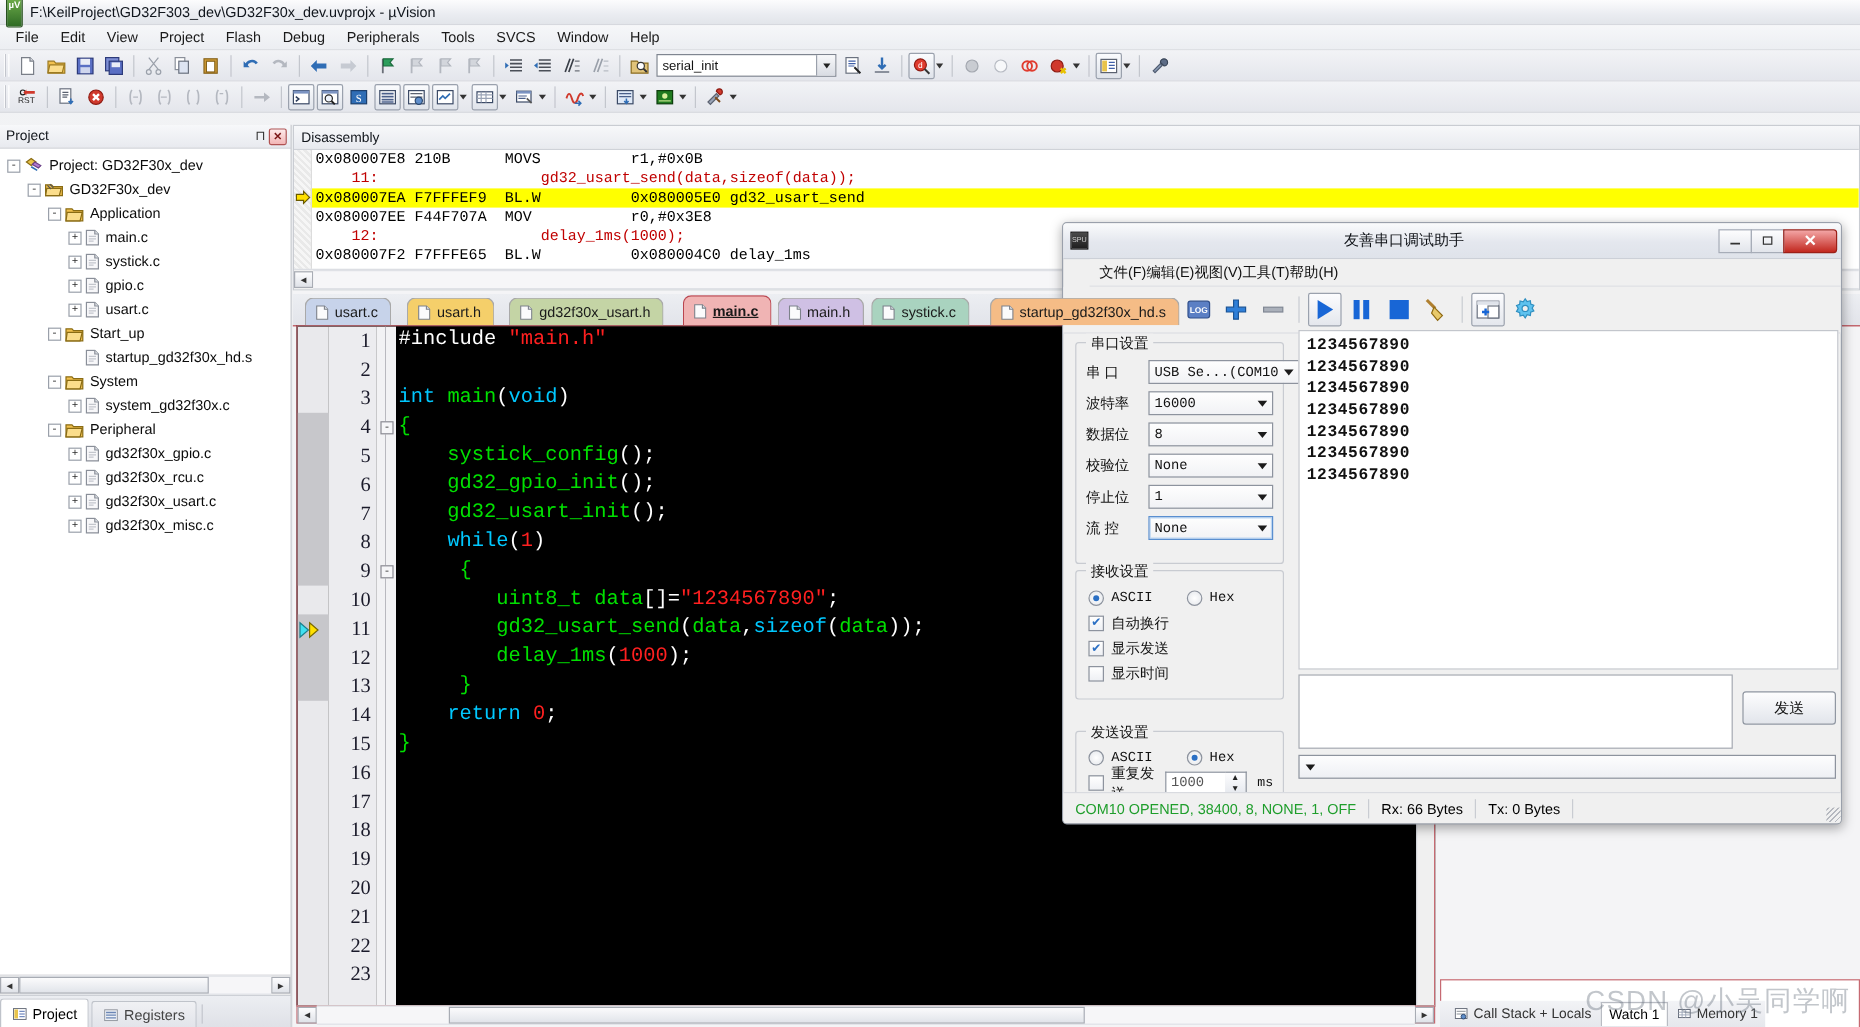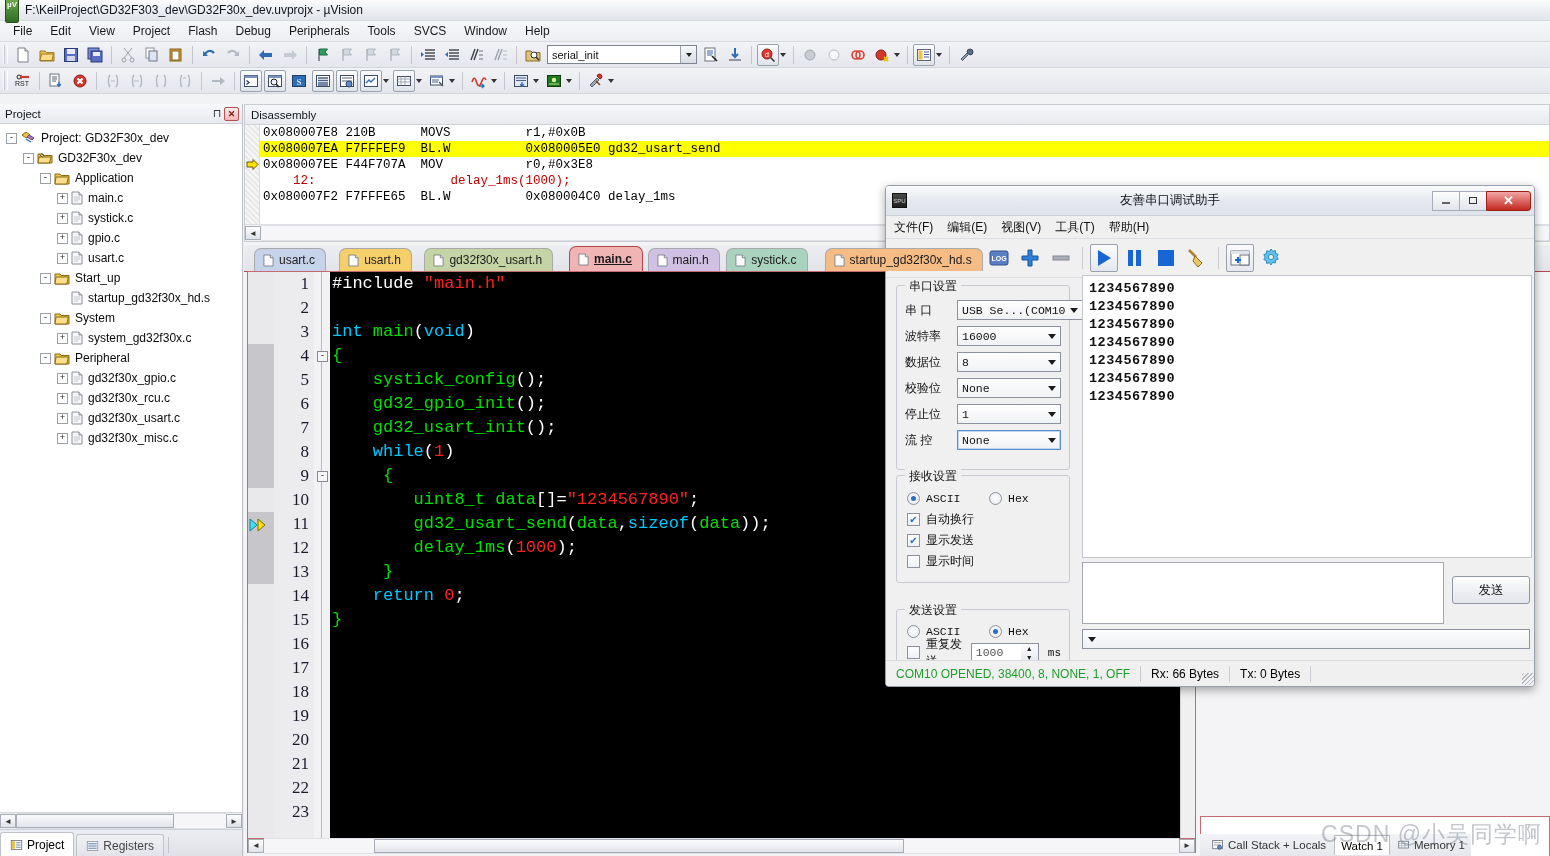--- a/index.html
+++ b/index.html
@@ -164,22 +164,22 @@
   .s-title{height:29px;background:linear-gradient(#fafbfc,#e4e7ee 55%,#dfe3ea);
     display:flex;align-items:center;padding-left:6px;gap:7px;border-bottom:1px solid #ccd0d7;}
   .s-ico{width:15px;height:15px;background:linear-gradient(#4a4a4a,#1e1e1e);border:1px solid #111;
     color:#cfcfcf;font-size:6px;line-height:15px;text-align:center;box-sizing:border-box;}
   .s-title .tx{font-size:12.5px;color:#0e1116;flex:1;text-align:center;}
   .wbtns{display:flex;align-items:center;height:22px;margin-right:3px;}
   .wbtn{width:28px;height:20px;border:1px solid #a7adb8;background:linear-gradient(#fdfdfe,#e2e5eb);
     display:flex;align-items:center;justify-content:center;box-sizing:border-box;margin-left:-1px;}
   .wbtn.cls{width:45px;background:linear-gradient(#f3a6a6,#c2281f);border-color:#9c2018;color:#fff;
     font-size:13px;font-weight:bold;border-radius:0 3px 3px 0;}
-  .s-menu{height:22px;display:flex;align-items:center;padding-left:8px;gap:14px;
-    background:#f0f0f0;border-bottom:1px solid #dcdee3;font-size:12px;color:#111;}
+  .s-menu{height:22px;display:flex;align-items:center;padding-left:8px;
+    background:#f0f0f0;border-bottom:1px solid #dcdee3;font-size:12px;color:#111;margin-left:22px;}
   .s-tools{height:38px;display:flex;align-items:center;padding-left:6px;gap:3px;
     background:#f0f0f0;border-bottom:1px solid #dcdee3;}
   .stbtn{width:28px;height:28px;display:flex;align-items:center;justify-content:center;
     border:1px solid transparent;border-radius:2px;box-sizing:border-box;}
   .stbtn.framed{border-color:#9aa1ad;background:linear-gradient(#fcfcfe,#e4e7ed);}
   .stsep{width:1px;height:22px;background:#c9ccd2;margin:0 4px;}
   .s-main{position:absolute;left:0;top:91px;width:650px;height:382px;}
 
   .grp{position:absolute;border:1px solid #c8cbd1;border-radius:3px;background:transparent;}
   .grp>legend, .grp .glbl{position:absolute;top:-8px;left:8px;background:#f0f0f0;padding:0 4px;font-size:12px;color:#111;}
@@ -815,20 +815,21 @@
 
     <div class="editarea">
 
       <div class="disasm">
         <div class="disasm-hdr">
           <span>Disassembly</span>
         </div>
         <div class="disasm-body" id="disasm-body">
           <div class="dgutter"></div>
         <div class="dline"><span>0x080007E8 210B      MOVS          r1,#0x0B</span></div>
+            <div class="dline"><span class="src">    11:                  gd32_usart_send(data,sizeof(data));</span></div>
             <div class="dline hl"><span>0x080007EA F7FFFEF9  BL.W          0x080005E0 gd32_usart_send</span></div>
             <div class="arrowmark" style="top: 33px;"><svg width="13" height="13" viewBox="0 0 13 13">
                 <path d="M1 4h6V1.5L12 6.5 7 11.5V9H1z" fill="#ffe000" stroke="#6a5a00"></path>
               </svg></div>
             <div class="dline"><span>0x080007EE F44F707A  MOV           r0,#0x3E8</span></div>
             <div class="dline"><span class="src">    12:                  delay_1ms(1000);</span></div>
             <div class="dline"><span>0x080007F2 F7FFFE65  BL.W          0x080004C0 delay_1ms</span></div>
           </div>
         <div class="disasm-sb">
           <div class="sbbtn">◄</div>

